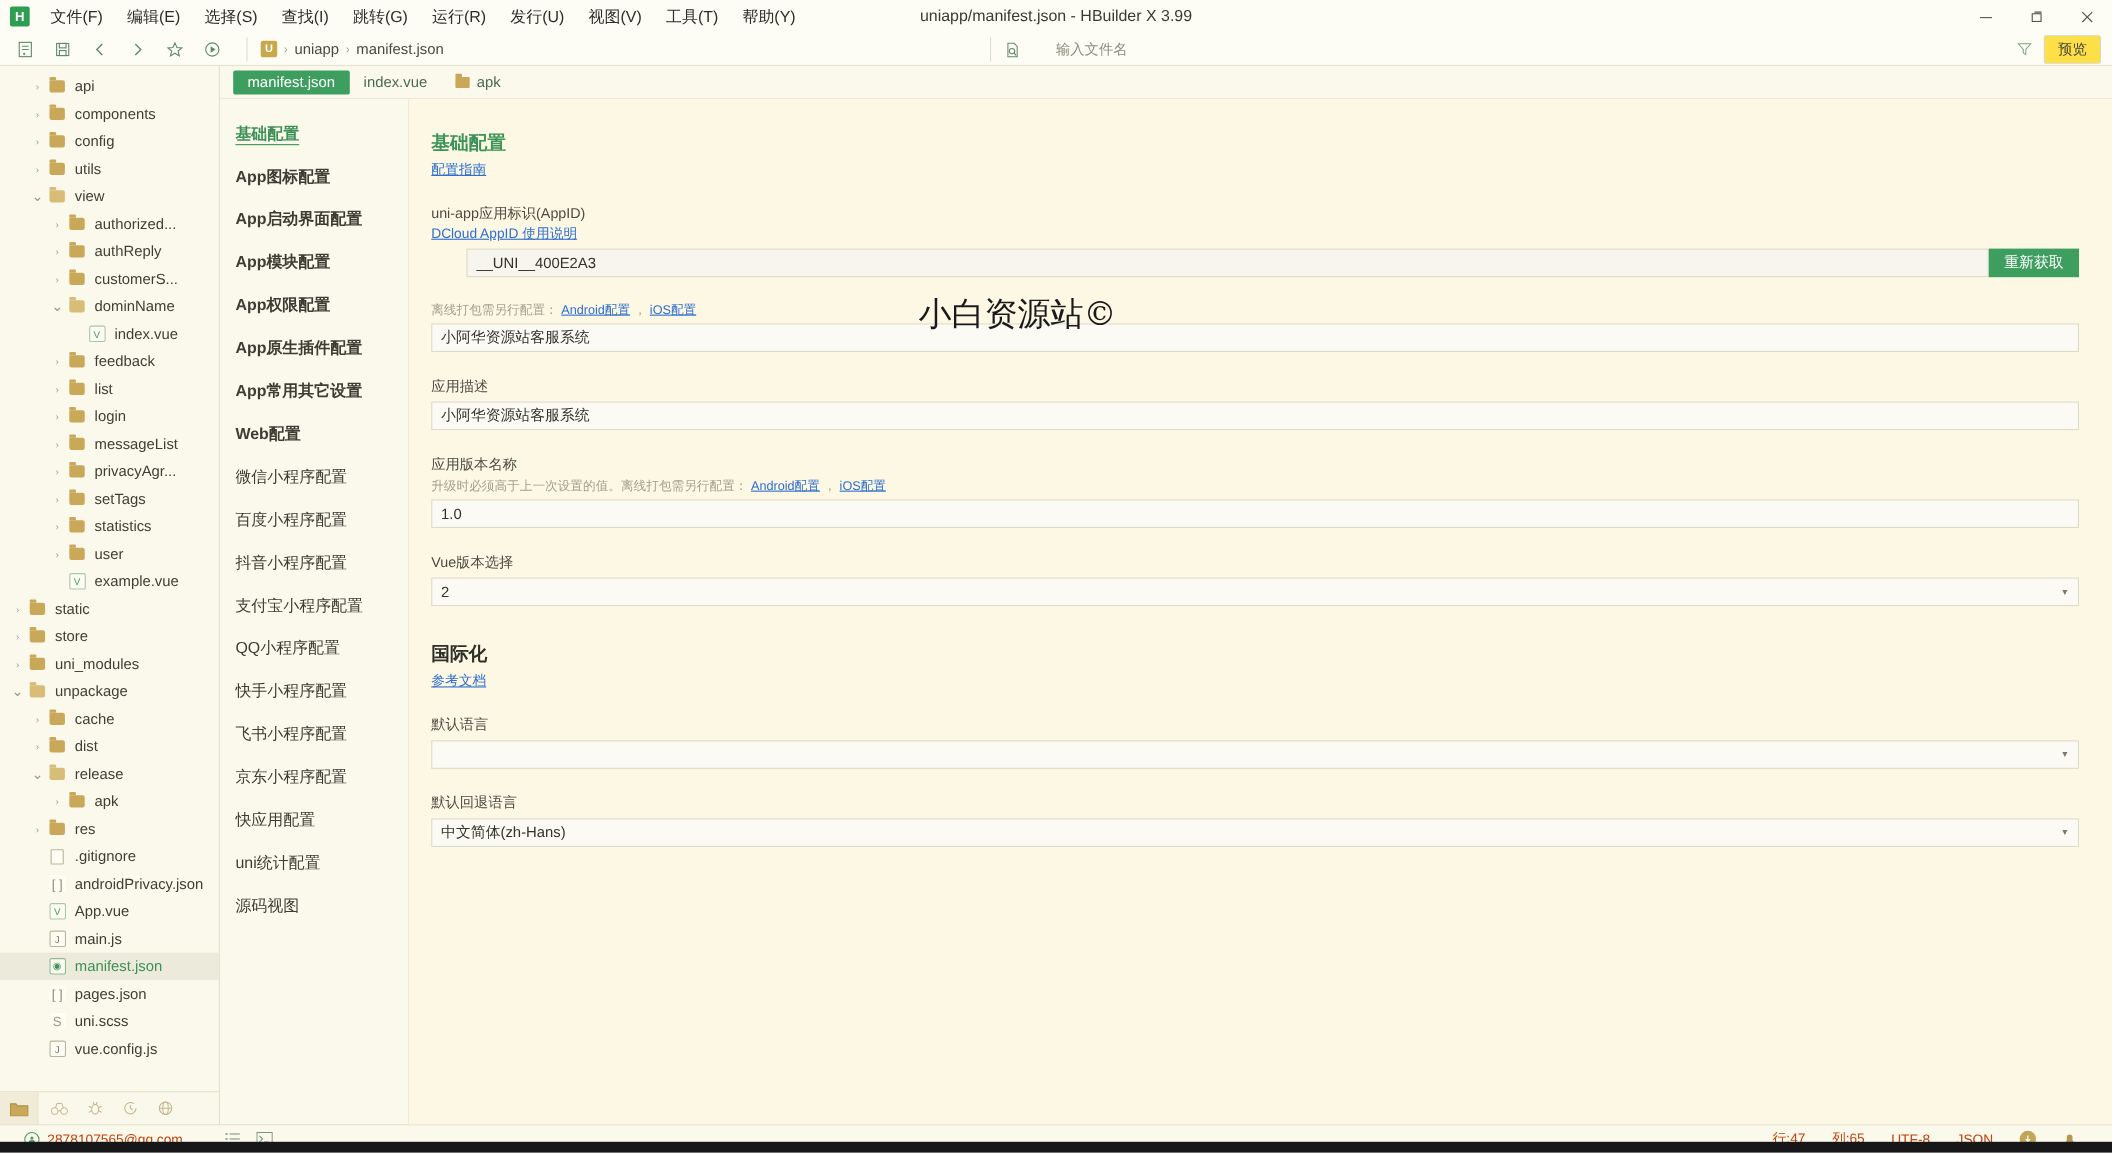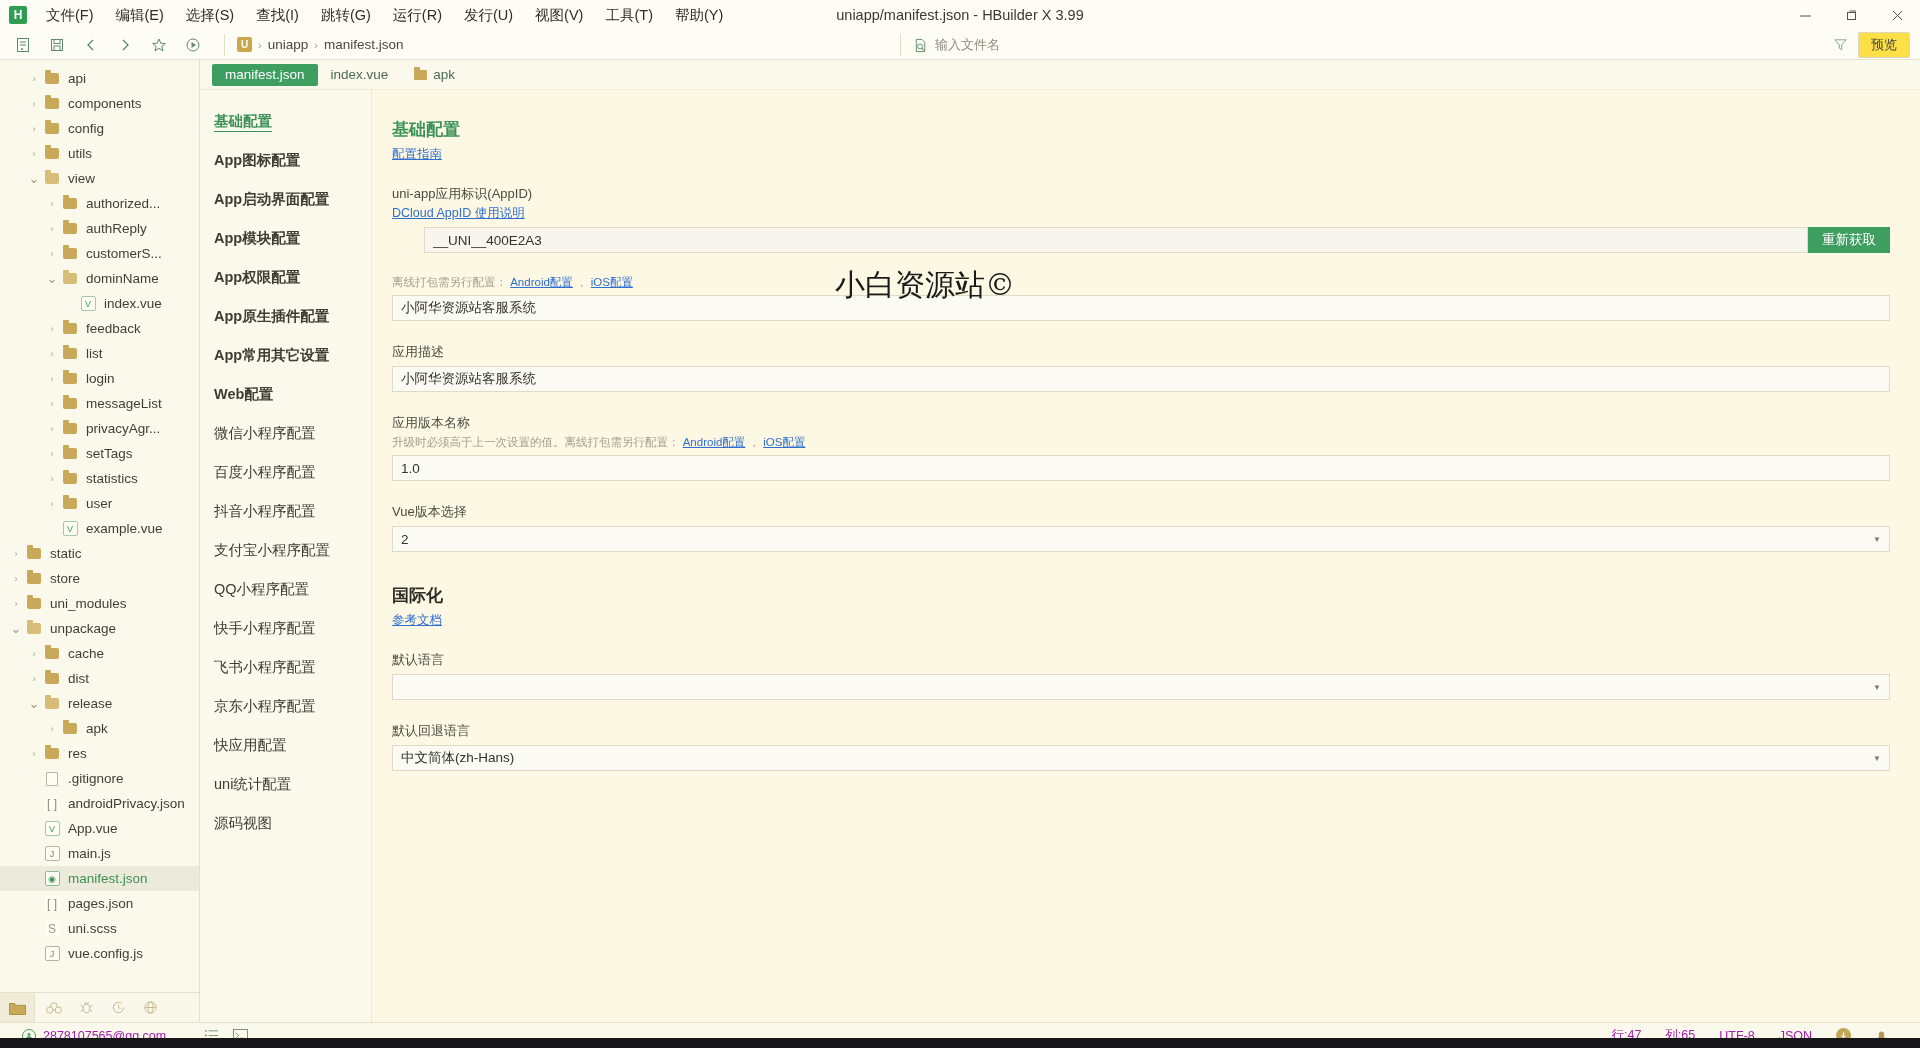--- a/index.html
+++ b/index.html
@@ -66,21 +66,21 @@
     color: #fff; font-size: 10px; font-weight: bold;
     display: flex; align-items: center; justify-content: center;
   }
   .bc-sep { color: #a5a293; font-size: 11px; }
   .search-box {
     position: absolute; left: 900px; top: 4px;
     width: 440px; height: 22px;
     display: flex; align-items: center; gap: 7px;
     border-left: 1px solid #e0ddc8; padding-left: 12px;
   }
-  .search-ph { font-size: 13px; color: #8e8c7e; }
+  .search-ph { font-size: 13px; color: #8e8c7e; margin-left: 25px; }
   .tb-right { margin-left: auto; display: flex; align-items: center; gap: 10px; padding-right: 10px; }
   .filter-ico { color: #76a883; }
   .preview-btn {
     border: 1px solid #dcd9c3; background: #fde047;
     font-size: 13px; color: #45453c; padding: 3px 12px; border-radius: 2px;
   }
 
   
   .body { flex: 1; display: flex; min-height: 0; }
 
@@ -216,21 +216,21 @@
   .watermark {
     position: absolute; left: 463px; top: 175px;
     font-size: 30px; color: #1a1a1a; font-weight: 500;
     font-family: "DejaVu Serif", serif;
     pointer-events: none; white-space: nowrap;
   }
 
   
   .statusbar {
     height: 26px; flex: 0 0 26px; display: flex; align-items: center;
-    background: #fbf9ec; border-top: 1px solid #e3e0cb; font-size: 12.5px; color: #a21caf;
+    background: #fbf9ec; border-top: 1px solid #e3e0cb; font-size: 12.5px; color: #c2410c;
   }
   .sb-user { display: flex; align-items: center; gap: 7px; margin-left: 22px; }
   .sb-avatar {
     width: 14px; height: 14px; border-radius: 50%; border: 1.5px solid #4f9a62;
     display: flex; align-items: center; justify-content: center; color: #4f9a62; font-size: 9px;
   }
   .sb-icons { display: flex; gap: 14px; margin-left: 38px; color: #6f8f76; }
   .sb-right { margin-left: auto; display: flex; align-items: center; gap: 24px; padding-right: 32px; }
   .sb-circ {
     width: 15px; height: 15px; border-radius: 50%; background: #c2a658;

